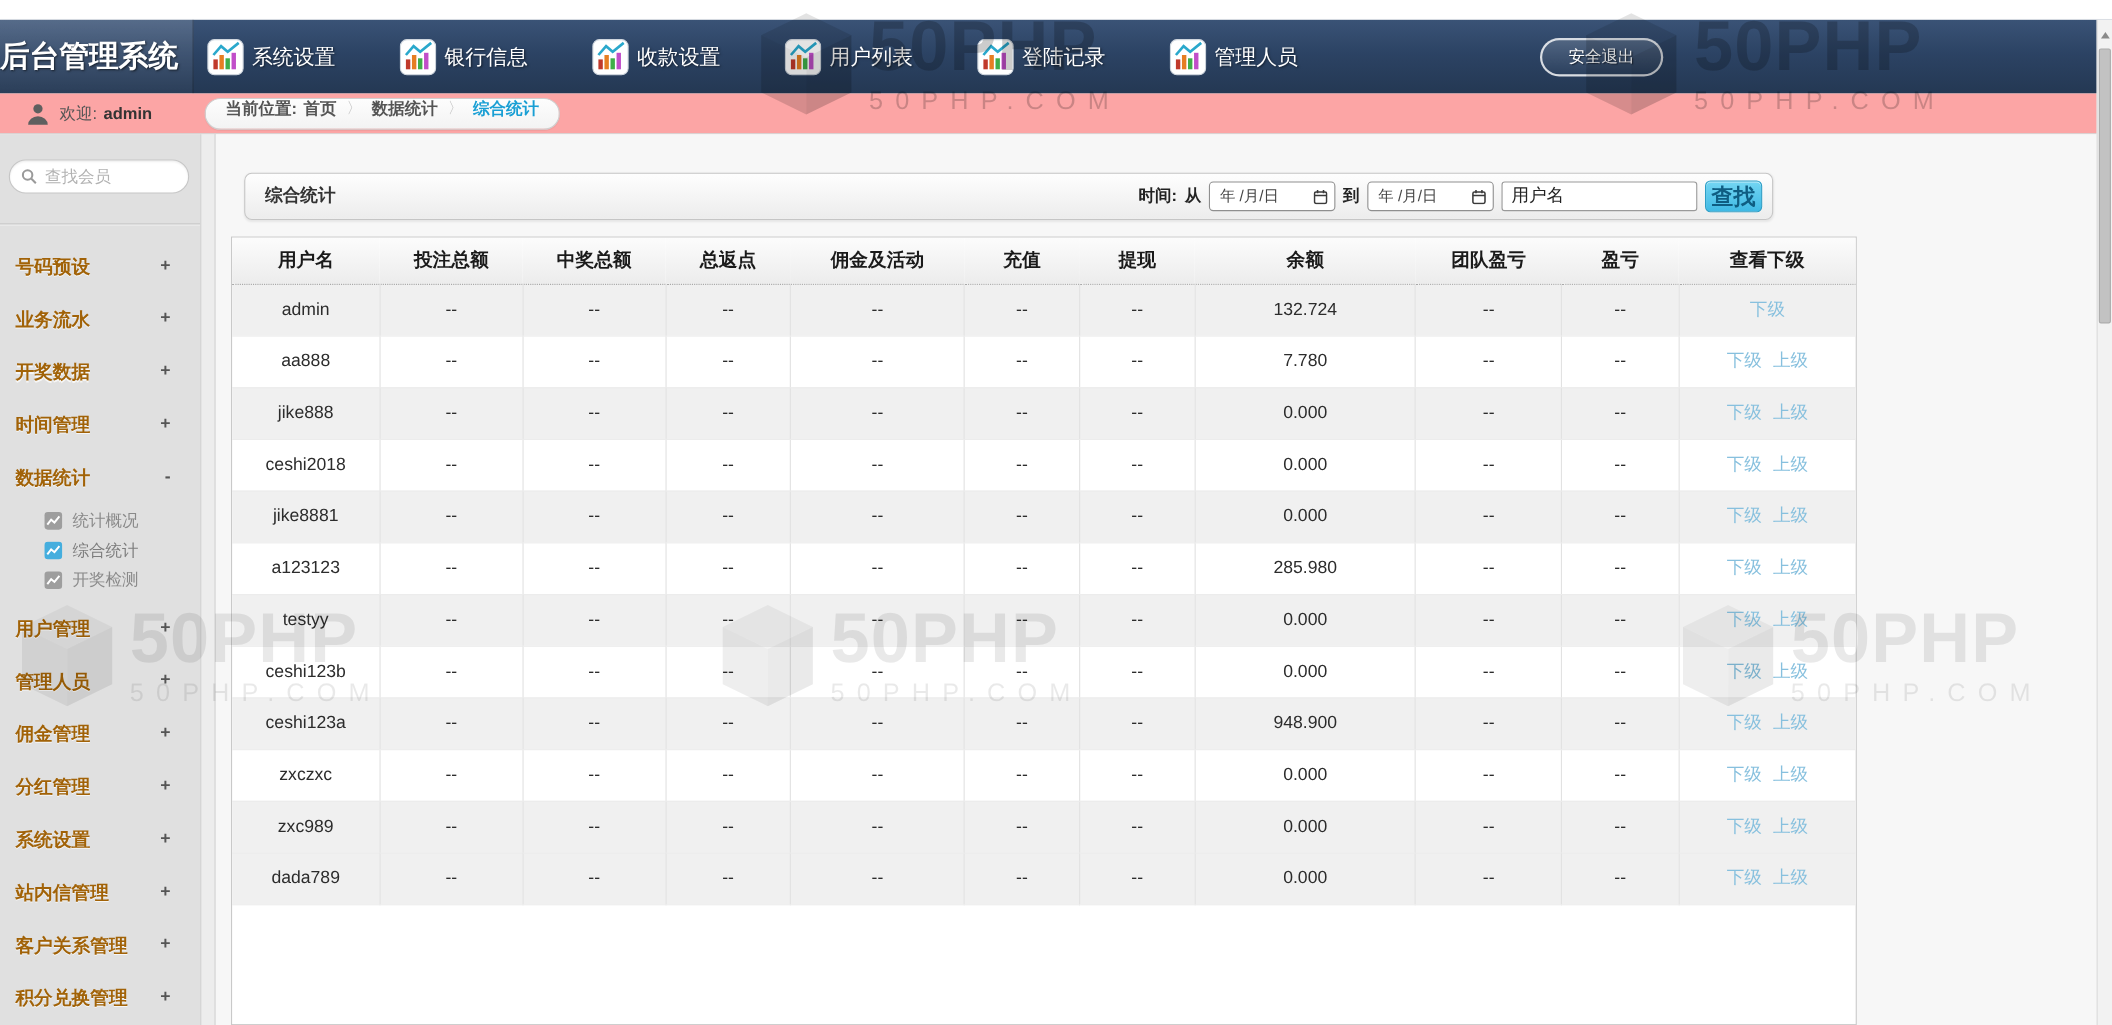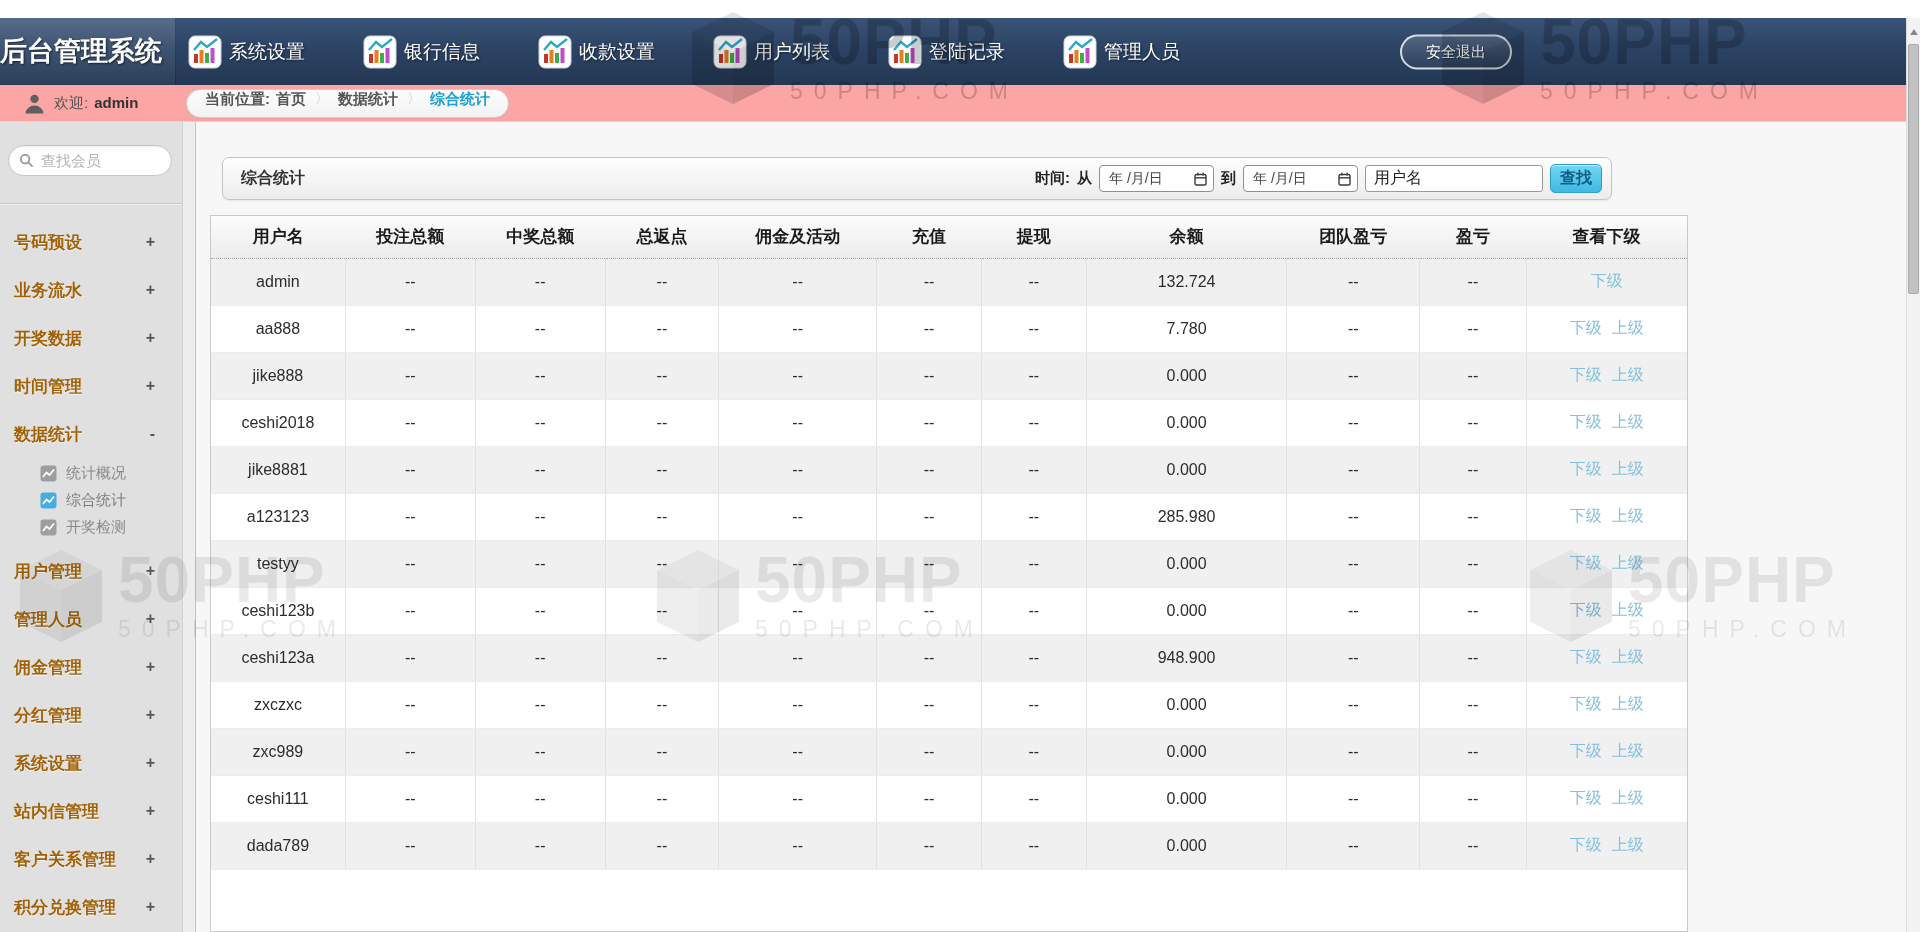--- a/index.html
+++ b/index.html
@@ -73,21 +73,21 @@
     box-shadow:0 1px 2px rgba(0,0,0,.07); display:flex; align-items:center; }
   .filterbar .panel-title { font-size:16px; font-weight:bold; color:#333; margin-left:18px; }
   .filter-controls { position:absolute; right:9px; top:0; height:100%; display:flex; align-items:center; gap:7px; }
   .f-label { font-size:15px; font-weight:bold; color:#222; white-space:nowrap; }
   .date-input { width:115px; height:27px; background:#fff; border:1px solid #8f8f8f; border-radius:4px;
     display:flex; align-items:center; padding:0 6px 0 9px; cursor:text; }
   .date-input .date-text { font-size:14px; color:#444; flex:1; white-space:nowrap; }
   .user-input { width:178px; height:27px; background:#fff; border:1px solid #9a9a9a; border-radius:3px;
     font-size:16px; color:#222; padding:0 8px; font-family:inherit; outline:none; }
   .find-btn { width:52px; height:29px; background:linear-gradient(180deg,#74d6f3,#3fb9e4);
-    border:1px solid #2d9ec6; border-radius:5px; color:#0f5d82; font-size:16px; font-weight:bold;
+    border:1px solid #2d9ec6; border-radius:5px; color:#0f5d82; font-size:20px; font-weight:bold;
     cursor:pointer; box-shadow:inset 0 1px 0 rgba(255,255,255,.6); font-family:inherit; }
 
   .tablewrap { position:absolute; left:14px; top:93px; width:1478px; height:717px;
     background:#fff; border:1px solid #c9c9c9; overflow:hidden; }
   table.stat { width:100%; border-collapse:collapse; table-layout:fixed; }
   table.stat th { height:42px; background:linear-gradient(180deg,#fcfcfc,#ececec);
     border-bottom:1px dotted #a8a8a8; font-size:17px; font-weight:bold; color:#1a1a1a;
     text-align:center; white-space:nowrap; }
   table.stat td { height:47px; text-align:center; font-size:16px; color:#2c2c2c;
     border-right:1px solid #e2e2e2; border-bottom:1px solid #ececec; white-space:nowrap; }
@@ -499,33 +499,20 @@
             <td>--</td>
             <td>--</td>
             <td>--</td>
             <td>--</td>
             <td>--</td>
             <td>0.000</td>
             <td>--</td>
             <td>--</td>
             <td><span class="cell-link">下级</span><span class="cell-link">上级</span></td>
           </tr>
-          <tr>
-            <td>ceshi111</td>
-            <td>--</td>
-            <td>--</td>
-            <td>--</td>
-            <td>--</td>
-            <td>--</td>
-            <td>--</td>
-            <td>0.000</td>
-            <td>--</td>
-            <td>--</td>
-            <td><span class="cell-link">下级</span><span class="cell-link">上级</span></td>
-          </tr>
           <tr class="alt">
             <td>dada789</td>
             <td>--</td>
             <td>--</td>
             <td>--</td>
             <td>--</td>
             <td>--</td>
             <td>--</td>
             <td>0.000</td>
             <td>--</td>

